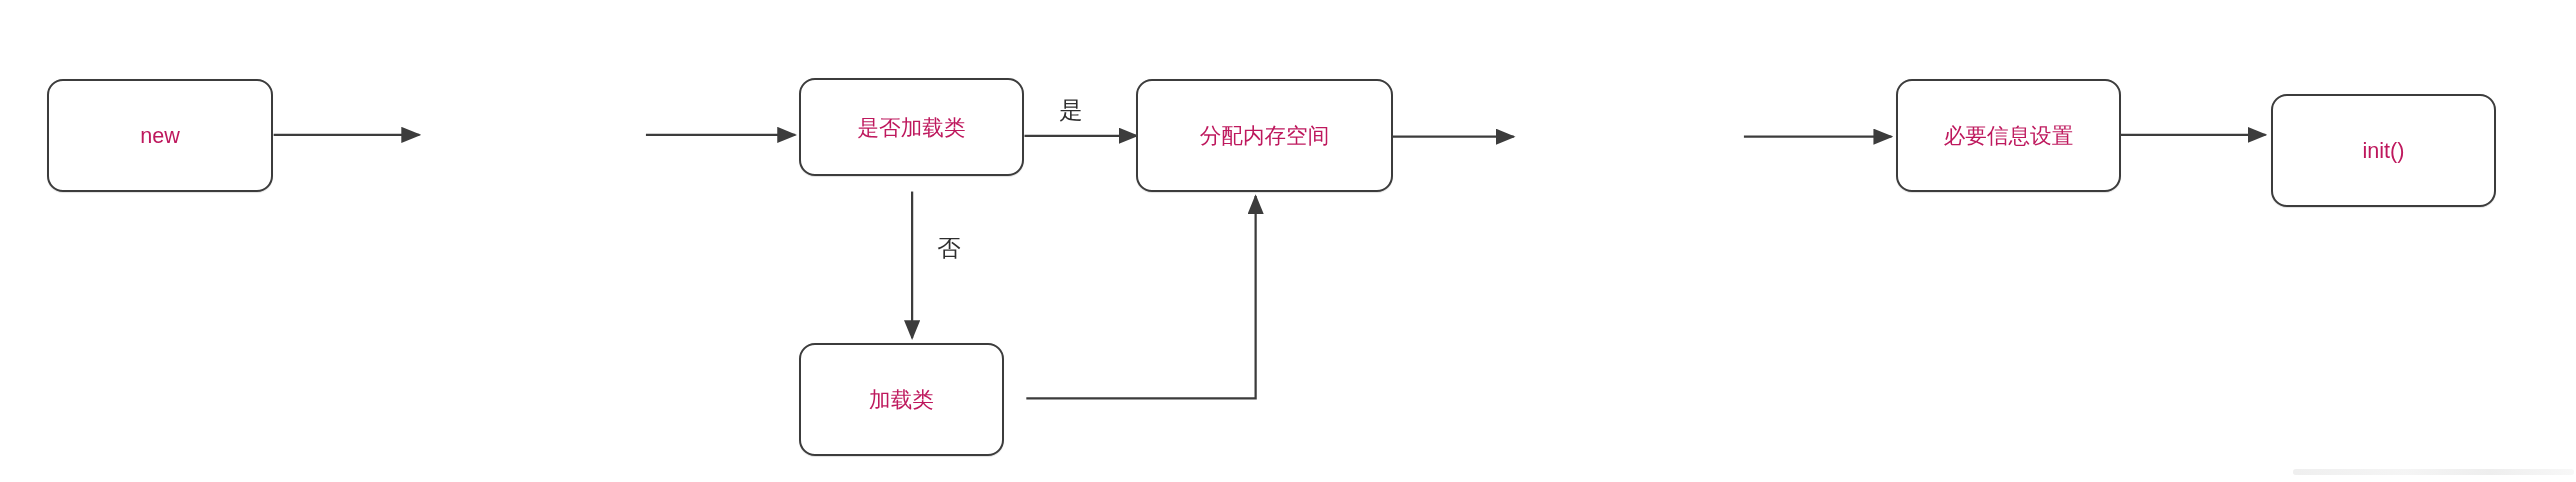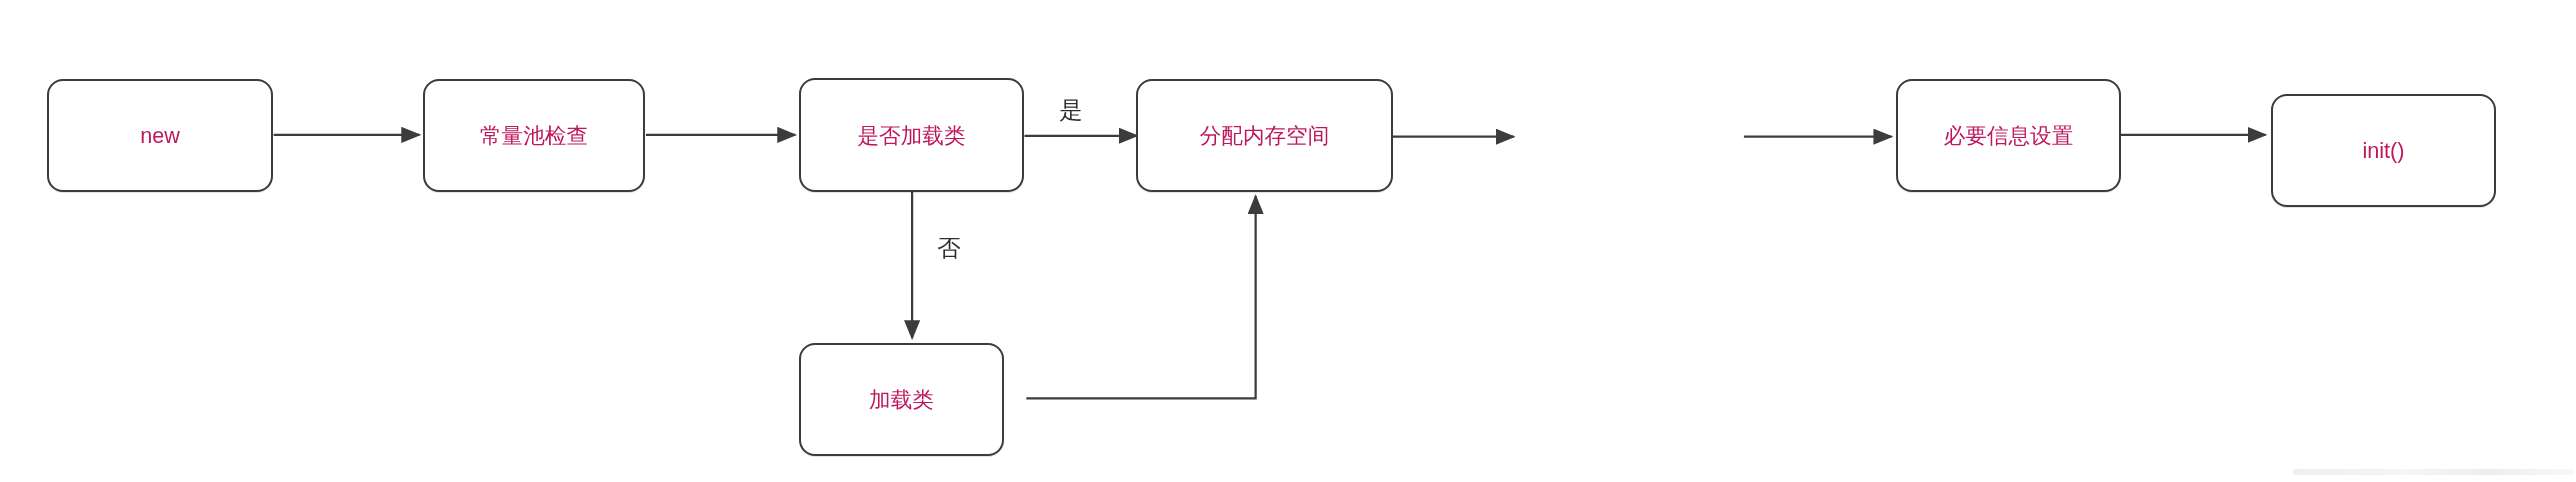--- a/index.html
+++ b/index.html
@@ -45,21 +45,21 @@
     position: absolute;
     color: #2e2e2e;
     font-size: 23.4px;
     line-height: 27px;
     text-align: center;
     background: #ffffff;
   }
   
   .n-new       { left: 47px;   top: 79px;  width: 226px; height: 113px; }
   .n-pool      { left: 423px;  top: 79px;  width: 222px; height: 113px; }
-  .n-loaded    { left: 799px;  top: 78px;  width: 225px; height: 114px; }
+  .n-loaded    { left: 799px;  top: 78px;  width: 225px; height: 98px; }
   .n-alloc     { left: 1136px; top: 79px;  width: 257px; height: 113px; }
   .n-zero      { left: 1518px; top: 81px;  width: 226px; height: 113px; }
   .n-info      { left: 1896px; top: 79px;  width: 225px; height: 113px; text-align: center; }
   .n-init      { left: 2271px; top: 94px;  width: 225px; height: 113px; }
   .n-load      { left: 799px;  top: 343px; width: 205px; height: 113px; }
   
   .lbl-yes { left: 1054px; top: 97px; width: 34px; }
   .lbl-no  { left: 931px; top: 235px; width: 36px; }
   .watermark {
     position: absolute;
@@ -89,23 +89,20 @@
     <path d="M1522,152 H1682" stroke="#3c3c3c" stroke-width="2.5" fill="none" marker-end="url(#arrow)"></path>
     <path d="M1938,152 H2102" stroke="#3c3c3c" stroke-width="2.5" fill="none" marker-end="url(#arrow)"></path>
     <path d="M2357,150 H2518" stroke="#3c3c3c" stroke-width="2.5" fill="none" marker-end="url(#arrow)"></path>
     <path d="M1013,213 V376" stroke="#3c3c3c" stroke-width="2.5" fill="none" marker-end="url(#arrow)"></path>
     <path d="M1140,443 H1395 V218" stroke="#3c3c3c" stroke-width="2.5" fill="none" stroke-linejoin="miter" marker-end="url(#arrow)"></path>
   </svg>
 
   <div class="node n-new">
     <span>new</span>
   </div>
-  <div class="node n-pool">
-    <span>常量池检查</span>
-  </div>
   <div class="node n-loaded">
     <span>是否加载类</span>
   </div>
   <div class="node n-alloc">
     <span>分配内存空间</span>
   </div>
   <div class="node n-info">
     <span>必要信息设置</span>
   </div>
   <div class="node n-init">

